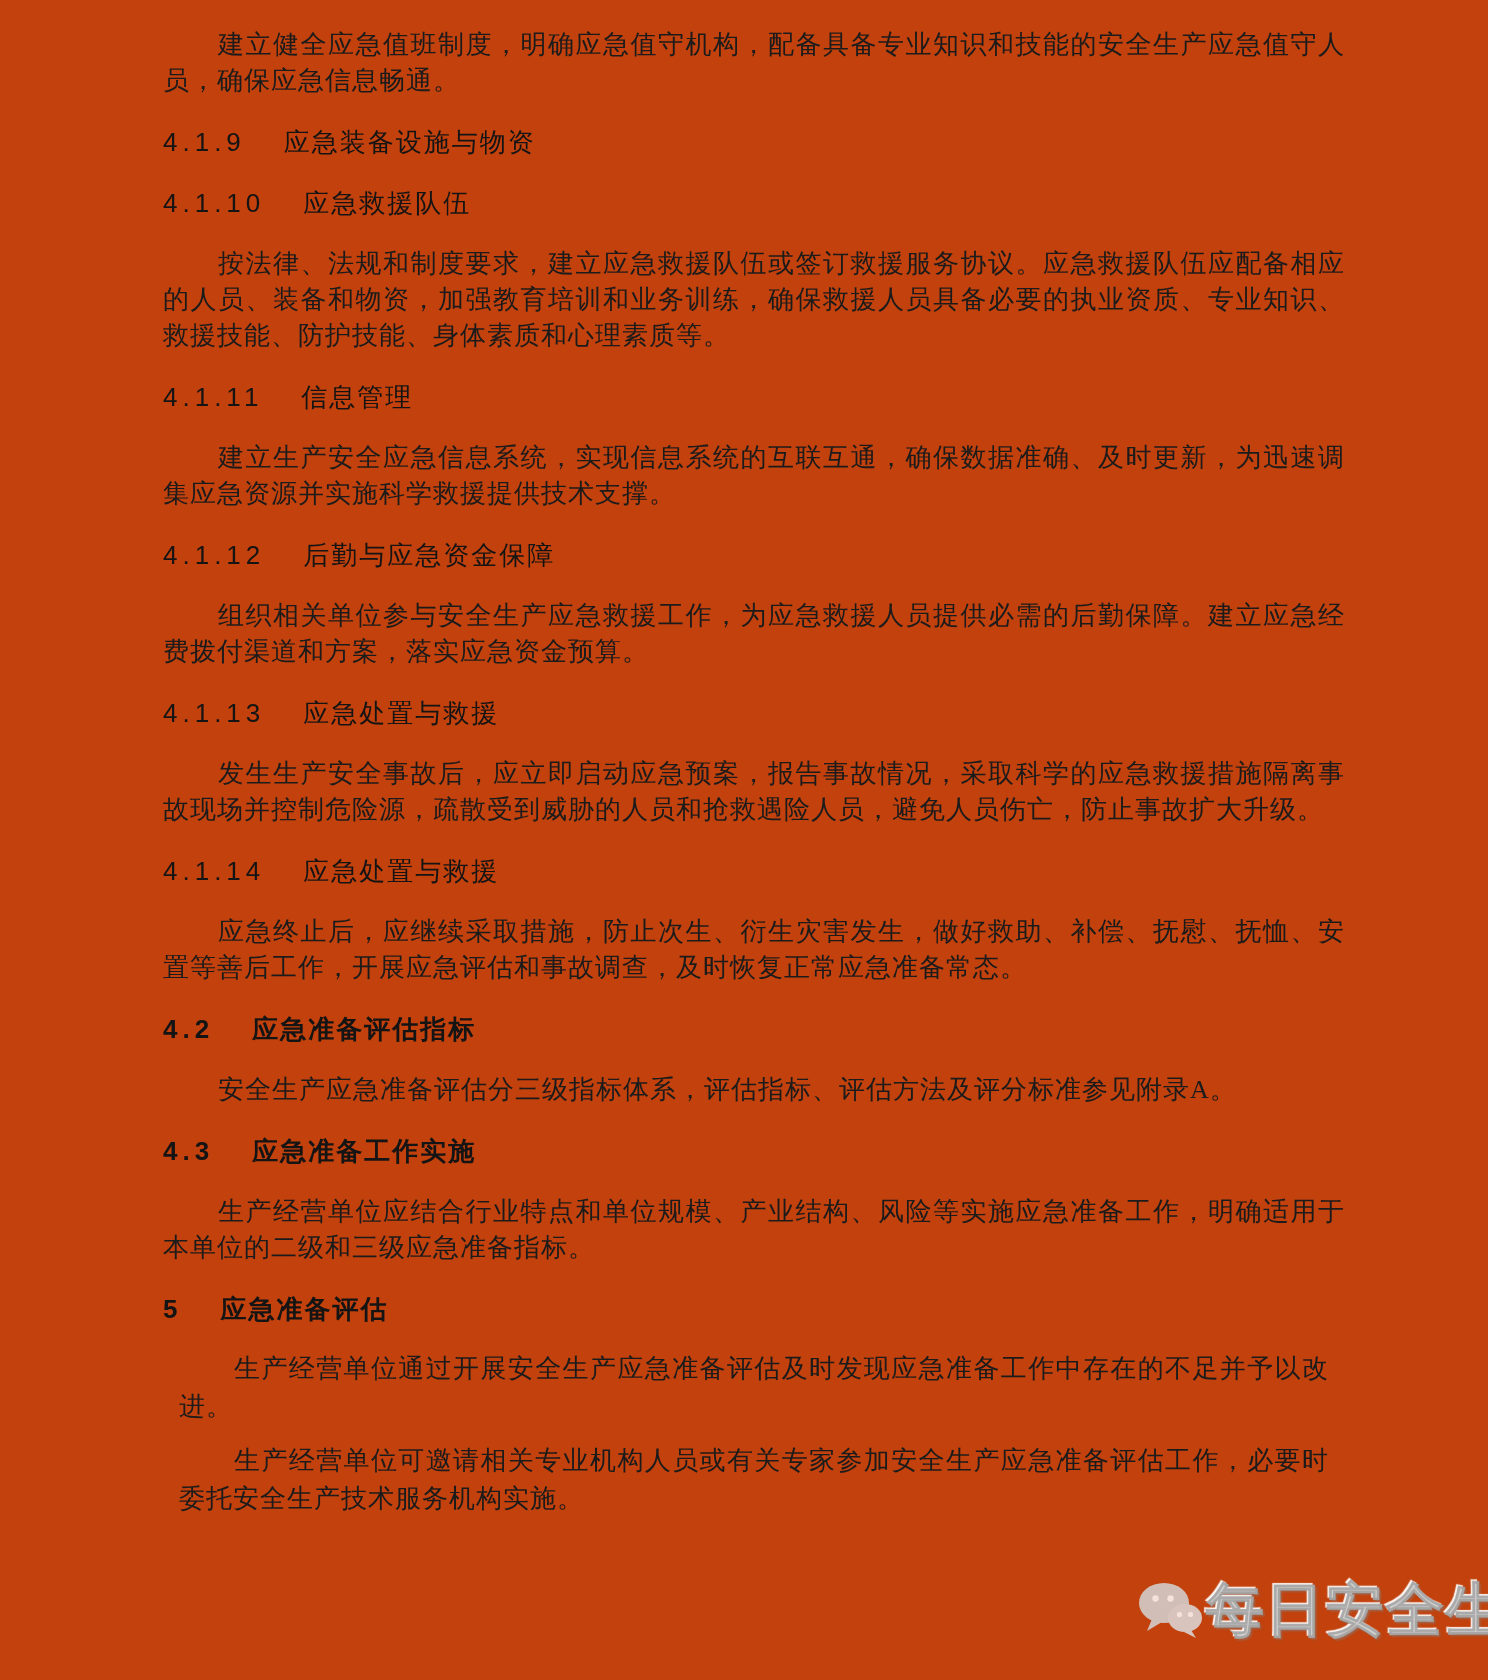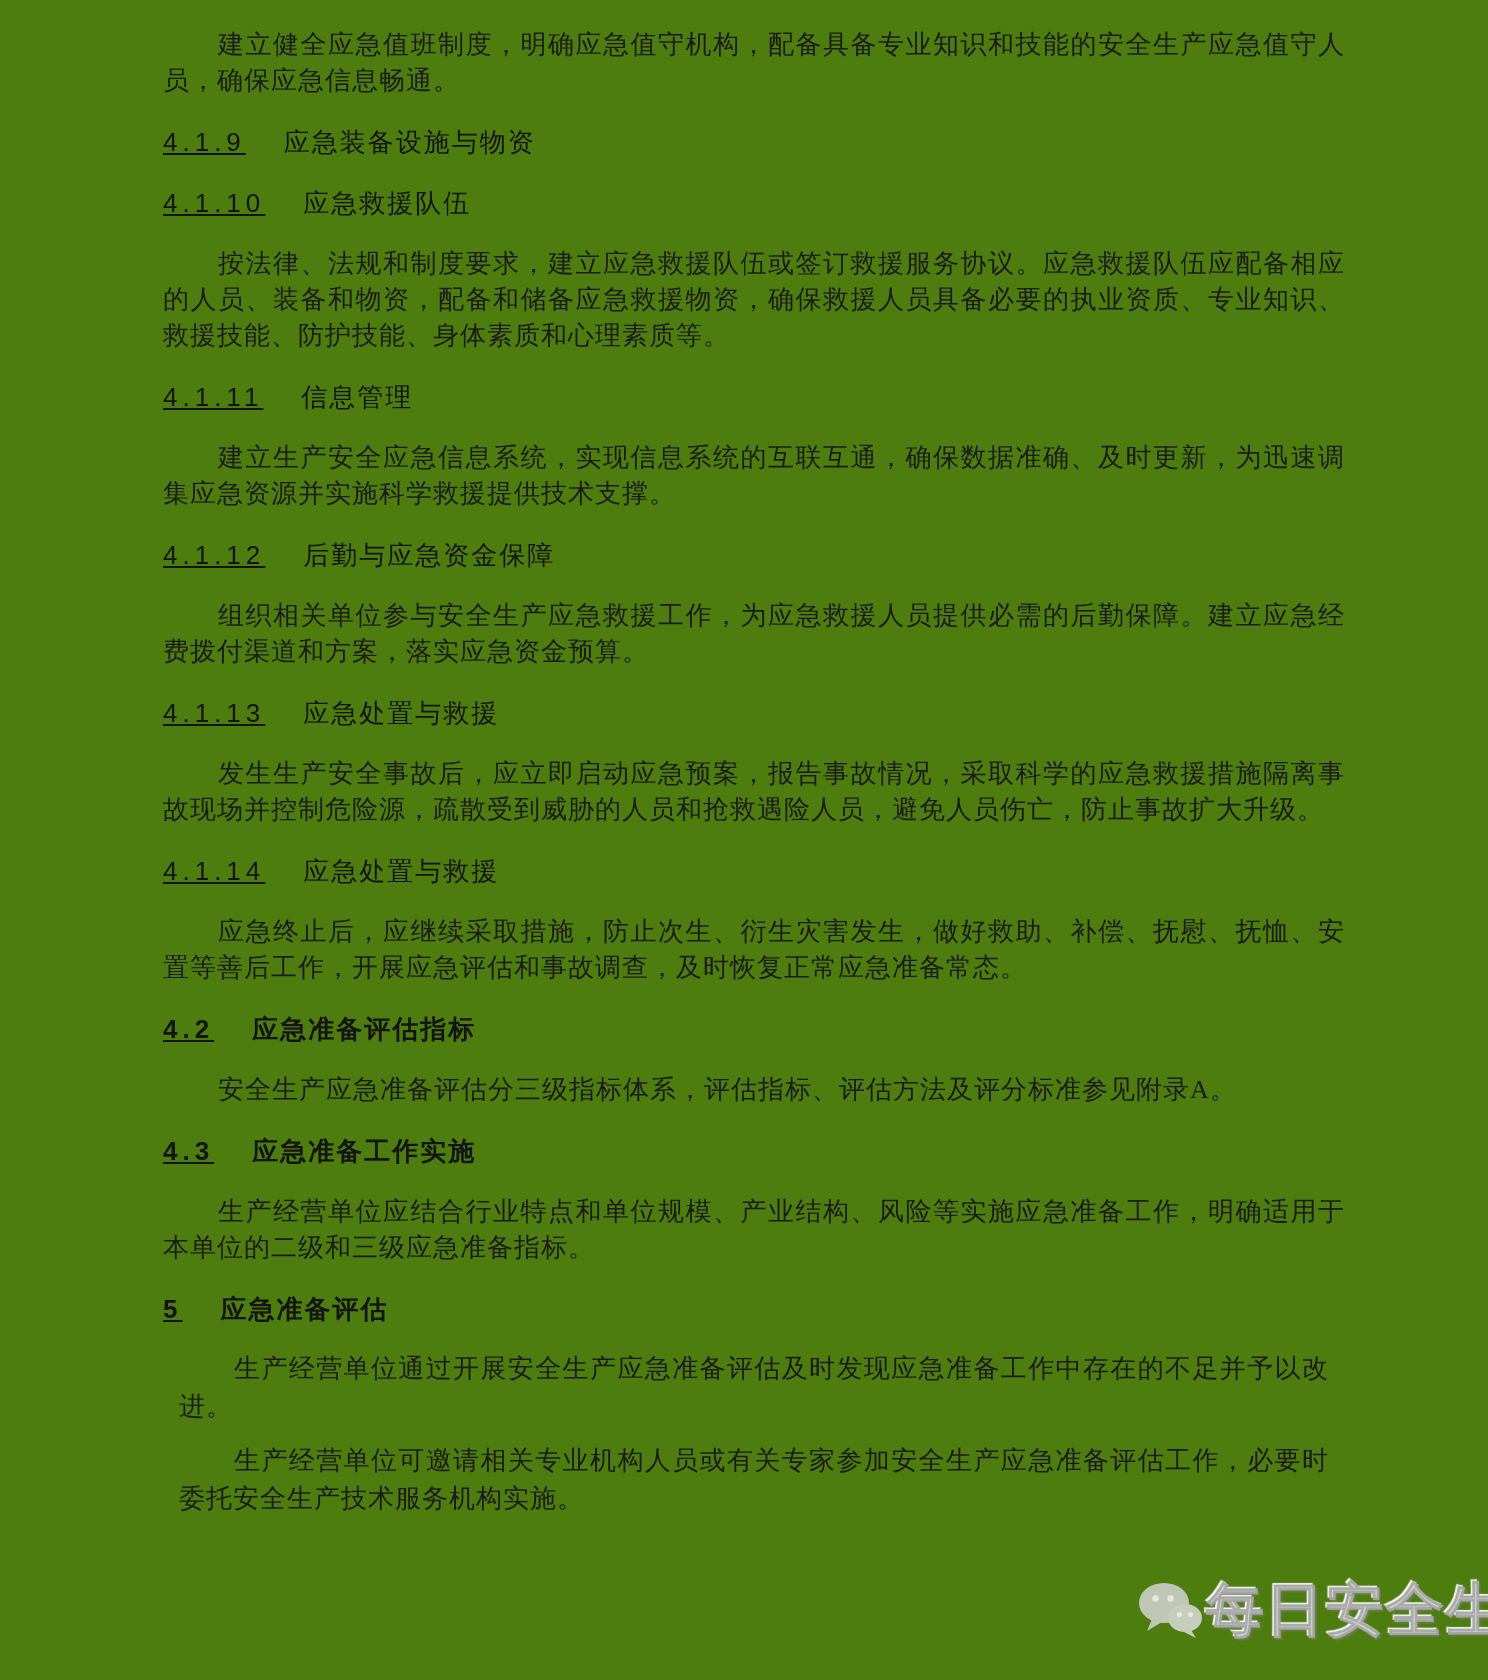--- a/index.html
+++ b/index.html
@@ -1,20 +1,20 @@
 <!DOCTYPE html>
 <html><head>
 <meta charset="utf-8">
 <style>
   html, body { margin: 0; padding: 0; background: #ffffff; }
   .page {
     position: relative;
     width: 1488px;
     height: 1680px;
-    background: #4d7c0f;
+    background: #c2410c;
     overflow: hidden;
     font-family: "Liberation Serif", "DejaVu Serif", serif;
     color: #1b1b1b;
   }
   .content {
     box-sizing: border-box;
     padding: 27px 143px 0 163px; 
   }
   p.para {
     margin: 0 0 25px 0;
@@ -29,21 +29,21 @@
   p.para.tight { margin: 16px; line-height: 38px; font-family: Liberation Serif, serif; }
   .heading {
     margin: 0 0 25px 0;
     font-family: "Liberation Sans", "DejaVu Sans", sans-serif;
     font-size: 26px;
     line-height: 36px;
     font-weight: 400;
     color: #141414;
     white-space: nowrap;
   }
-  .heading .num { letter-spacing: 5px; margin-right: 38px; text-decoration: underline; }
+  .heading .num { letter-spacing: 5px; margin-right: 38px; }
   .heading .htitle { letter-spacing: 2px; }
   .heading.bold { font-weight: 700; }
   .heading.chapter { font-weight: 700; margin: 17px 0 23px 0; }
   .heading.chapter + .heading { margin-bottom: 24px; }
   
   .watermark {
     position: absolute;
     left: 1136px;
     top: 1580px;
     display: flex;
@@ -67,21 +67,21 @@
   }
 </style>
 </head>
 <body>
 
 <div class="page">
   <div class="content">
       <p class="para">建立健全应急值班制度，明确应急值守机构，配备具备专业知识和技能的安全生产应急值守人员，确保应急信息畅通。</p>
       <div class="heading"><span class="num">4.1.9</span><span class="htitle">应急装备设施与物资</span></div>
       <div class="heading"><span class="num">4.1.10</span><span class="htitle">应急救援队伍</span></div>
-      <p class="para">按法律、法规和制度要求，建立应急救援队伍或签订救援服务协议。应急救援队伍应配备相应的人员、装备和物资，配备和储备应急救援物资，确保救援人员具备必要的执业资质、专业知识、救援技能、防护技能、身体素质和心理素质等。</p>
+      <p class="para">按法律、法规和制度要求，建立应急救援队伍或签订救援服务协议。应急救援队伍应配备相应的人员、装备和物资，加强教育培训和业务训练，确保救援人员具备必要的执业资质、专业知识、救援技能、防护技能、身体素质和心理素质等。</p>
       <div class="heading"><span class="num">4.1.11</span><span class="htitle">信息管理</span></div>
       <p class="para">建立生产安全应急信息系统，实现信息系统的互联互通，确保数据准确、及时更新，为迅速调集应急资源并实施科学救援提供技术支撑。</p>
       <div class="heading"><span class="num">4.1.12</span><span class="htitle">后勤与应急资金保障</span></div>
       <p class="para">组织相关单位参与安全生产应急救援工作，为应急救援人员提供必需的后勤保障。建立应急经费拨付渠道和方案，落实应急资金预算。</p>
       <div class="heading"><span class="num">4.1.13</span><span class="htitle">应急处置与救援</span></div>
       <p class="para">发生生产安全事故后，应立即启动应急预案，报告事故情况，采取科学的应急救援措施隔离事故现场并控制危险源，疏散受到威胁的人员和抢救遇险人员，避免人员伤亡，防止事故扩大升级。</p>
       <div class="heading"><span class="num">4.1.14</span><span class="htitle">应急处置与救援</span></div>
       <p class="para">应急终止后，应继续采取措施，防止次生、衍生灾害发生，做好救助、补偿、抚慰、抚恤、安置等善后工作，开展应急评估和事故调查，及时恢复正常应急准备常态。</p>
       <div class="heading bold"><span class="num">4.2</span><span class="htitle">应急准备评估指标</span></div>
       <p class="para">安全生产应急准备评估分三级指标体系，评估指标、评估方法及评分标准参见附录A。</p>

